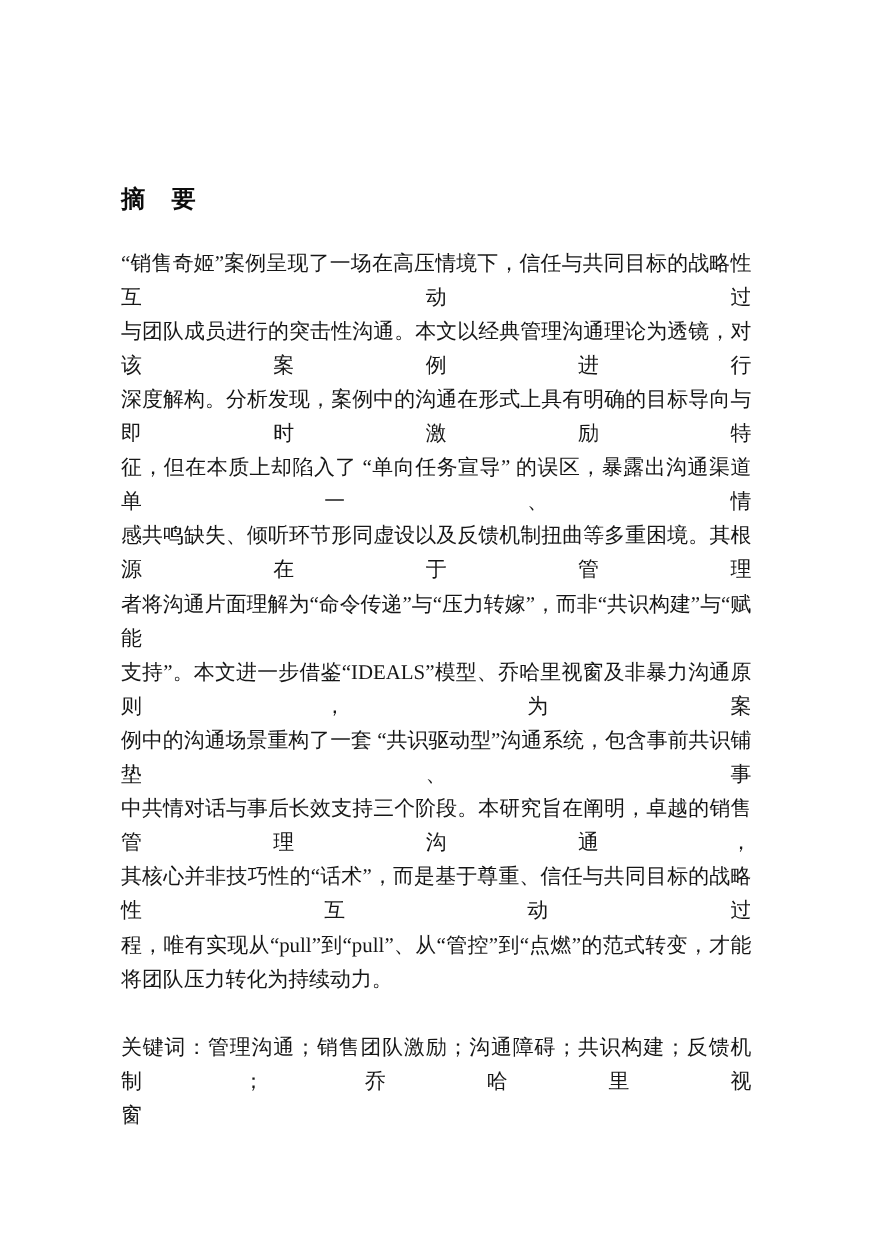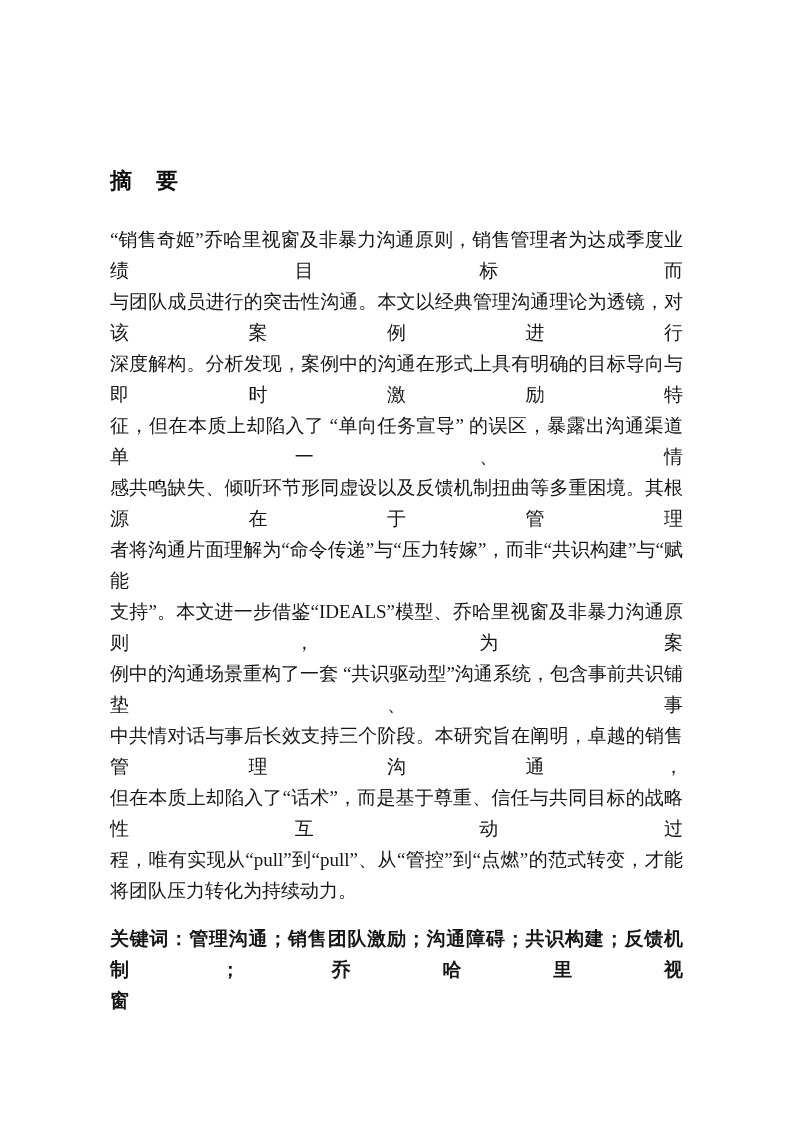--- a/index.html
+++ b/index.html
@@ -42,43 +42,42 @@
     text-align: justify;
     text-align-last: justify;
     white-space: normal;
   }
   .abstract-body .line.last,
   .keywords .line.last {
     text-align: center;
     text-align-last: left;
   }
   .keywords {
-    margin-top: 17px;
+    margin-top: 31px;
     font-size: 19px;
-    font-weight: bold;
   }
 </style>
 </head>
 <body>
 
 <div class="page">
 
   <h1 class="doc-heading heading-abstract">摘　要</h1>
 
   <div class="abstract-body">
-    <div class="line">“销售奇姬”乔哈里视窗及非暴力沟通原则，销售管理者为达成季度业绩目标而</div>
+    <div class="line">“销售奇姬”案例呈现了一场在高压情境下，信任与共同目标的战略性互动过</div>
     <div class="line">与团队成员进行的突击性沟通。本文以经典管理沟通理论为透镜，对该案例进行</div>
     <div class="line">深度解构。分析发现，案例中的沟通在形式上具有明确的目标导向与即时激励特</div>
     <div class="line">征，但在本质上却陷入了 “单向任务宣导” 的误区，暴露出沟通渠道单一、情</div>
     <div class="line">感共鸣缺失、倾听环节形同虚设以及反馈机制扭曲等多重困境。其根源在于管理</div>
     <div class="line">者将沟通片面理解为“命令传递”与“压力转嫁”，而非“共识构建”与“赋能</div>
     <div class="line">支持”。本文进一步借鉴“IDEALS”模型、乔哈里视窗及非暴力沟通原则，为案</div>
     <div class="line">例中的沟通场景重构了一套 “共识驱动型”沟通系统，包含事前共识铺垫、事</div>
     <div class="line">中共情对话与事后长效支持三个阶段。本研究旨在阐明，卓越的销售管理沟通，</div>
-    <div class="line">但在本质上却陷入了“话术”，而是基于尊重、信任与共同目标的战略性互动过</div>
+    <div class="line">其核心并非技巧性的“话术”，而是基于尊重、信任与共同目标的战略性互动过</div>
     <div class="line">程，唯有实现从“pull”到“pull”、从“管控”到“点燃”的范式转变，才能</div>
     <div class="line last">将团队压力转化为持续动力。</div>
   </div>
 
   <div class="keywords">
     <div class="line">关键词：管理沟通；销售团队激励；沟通障碍；共识构建；反馈机制；乔哈里视</div>
     <div class="line last">窗</div>
   </div>
 
 </div>

